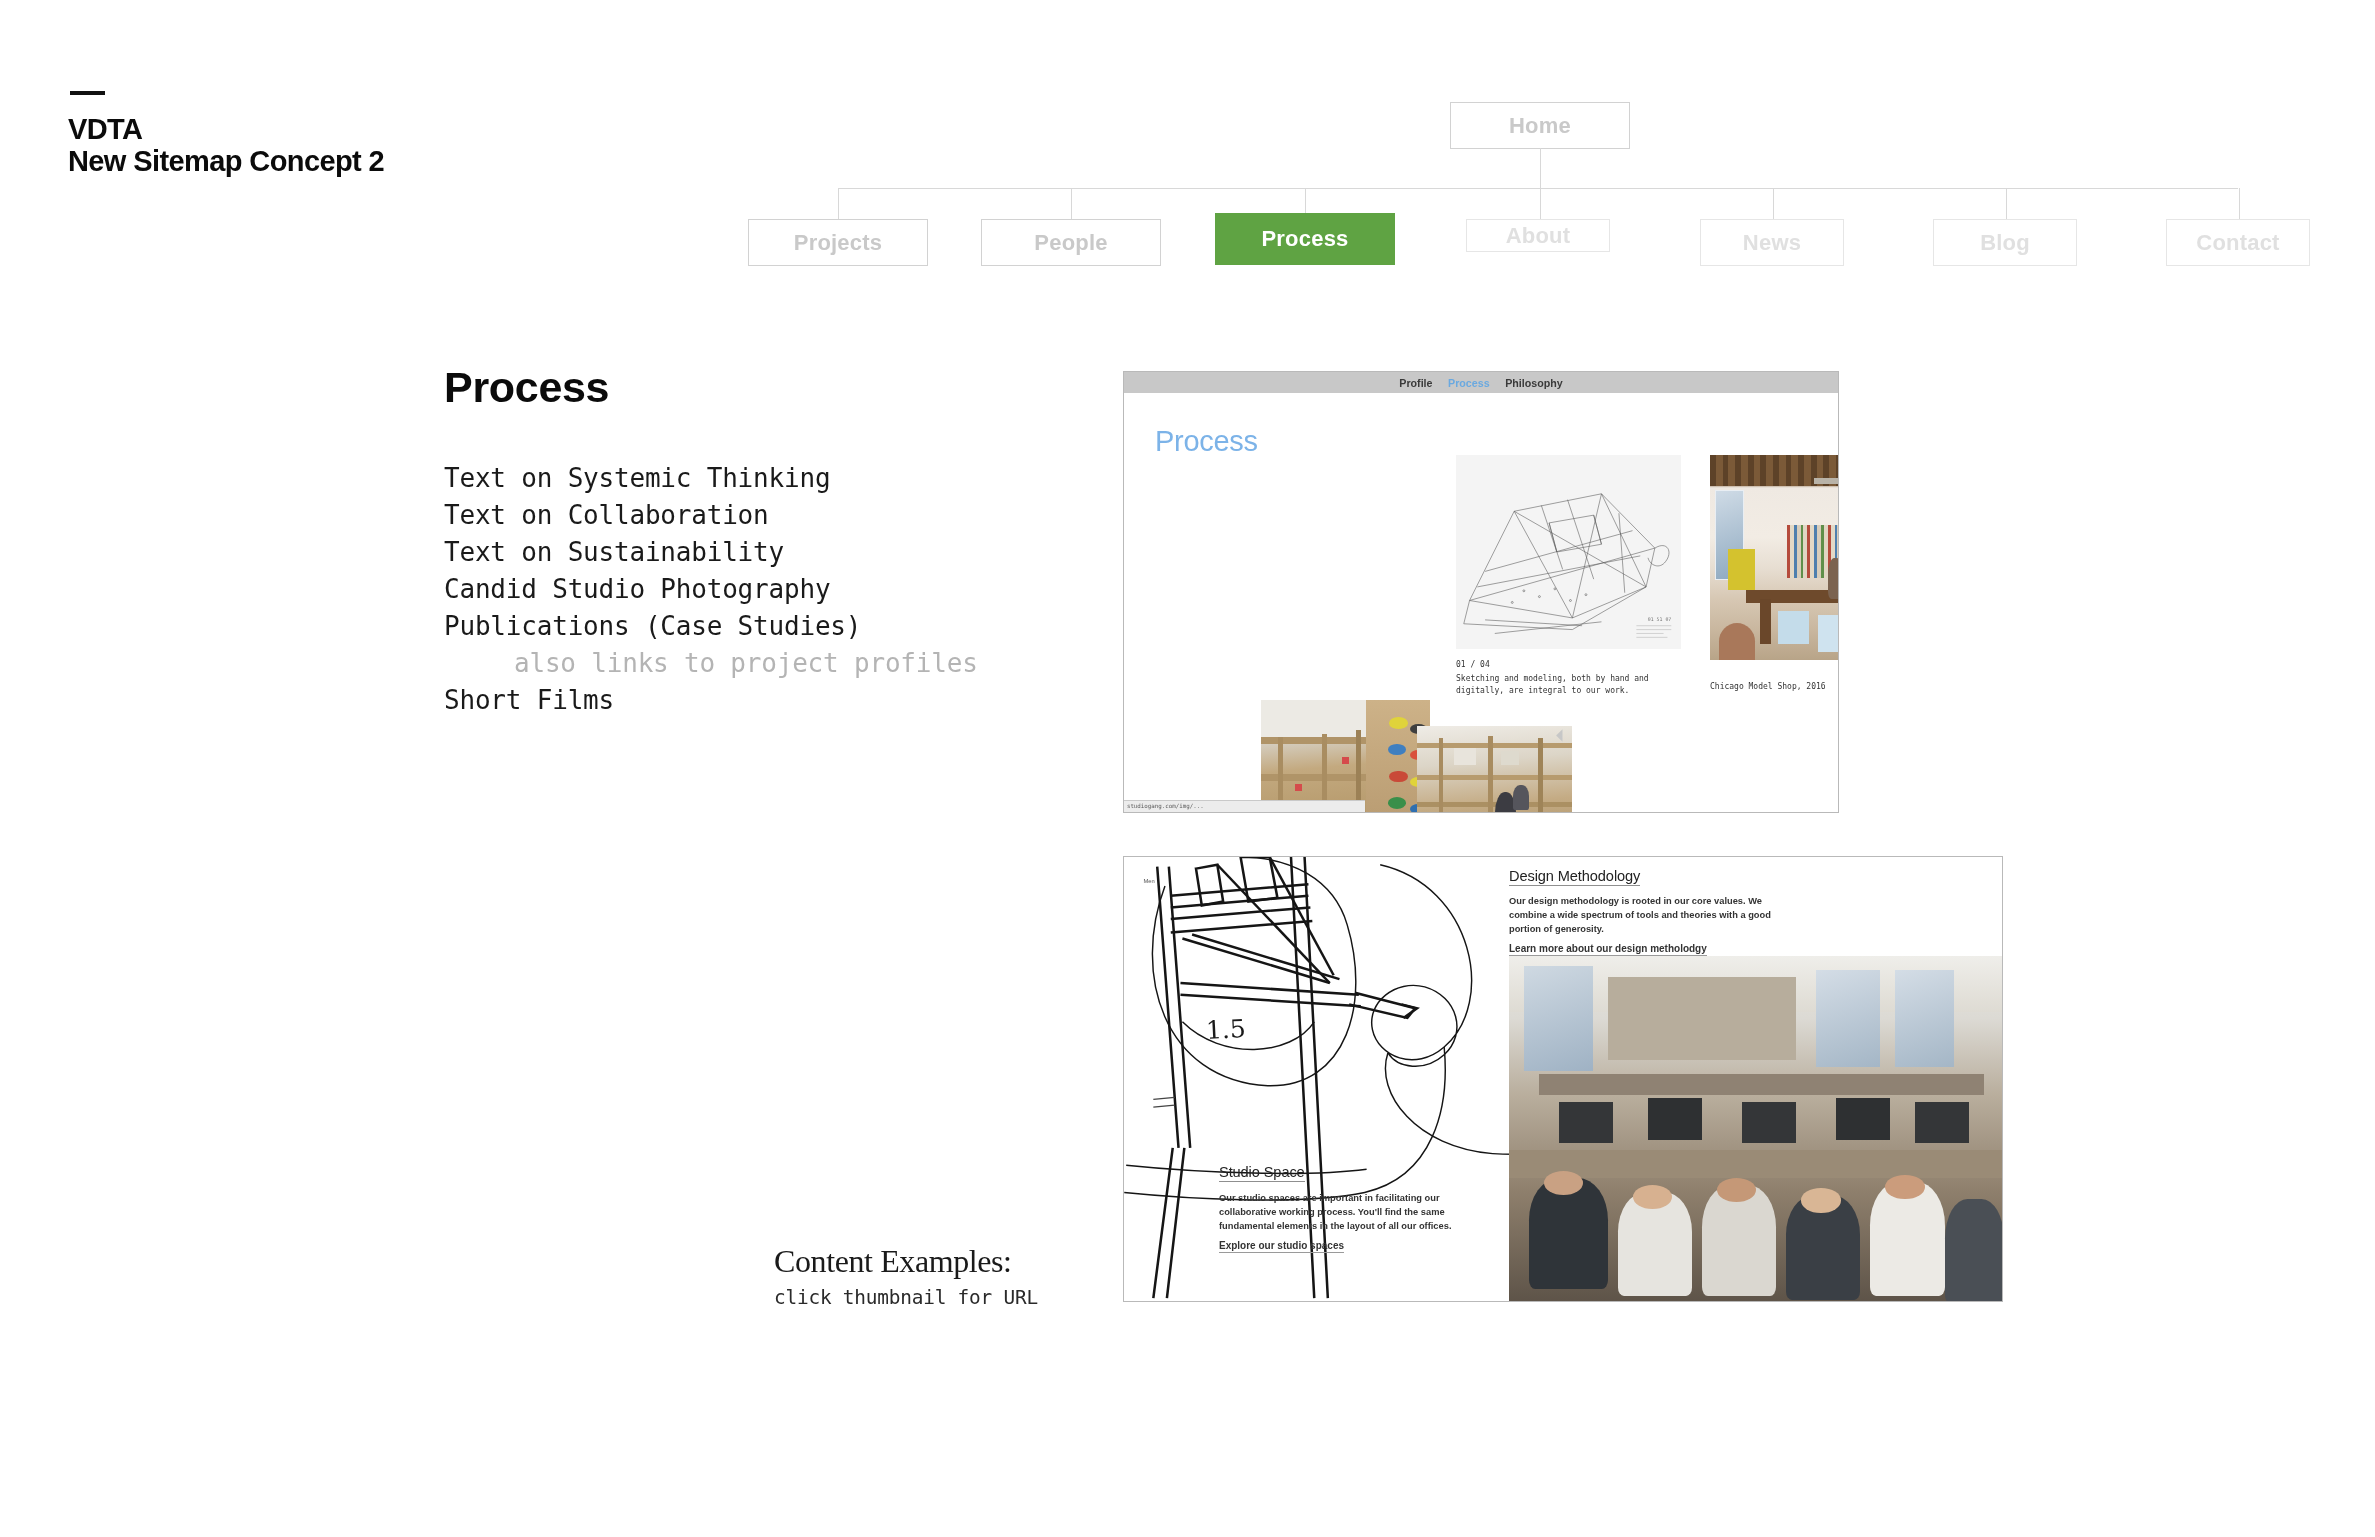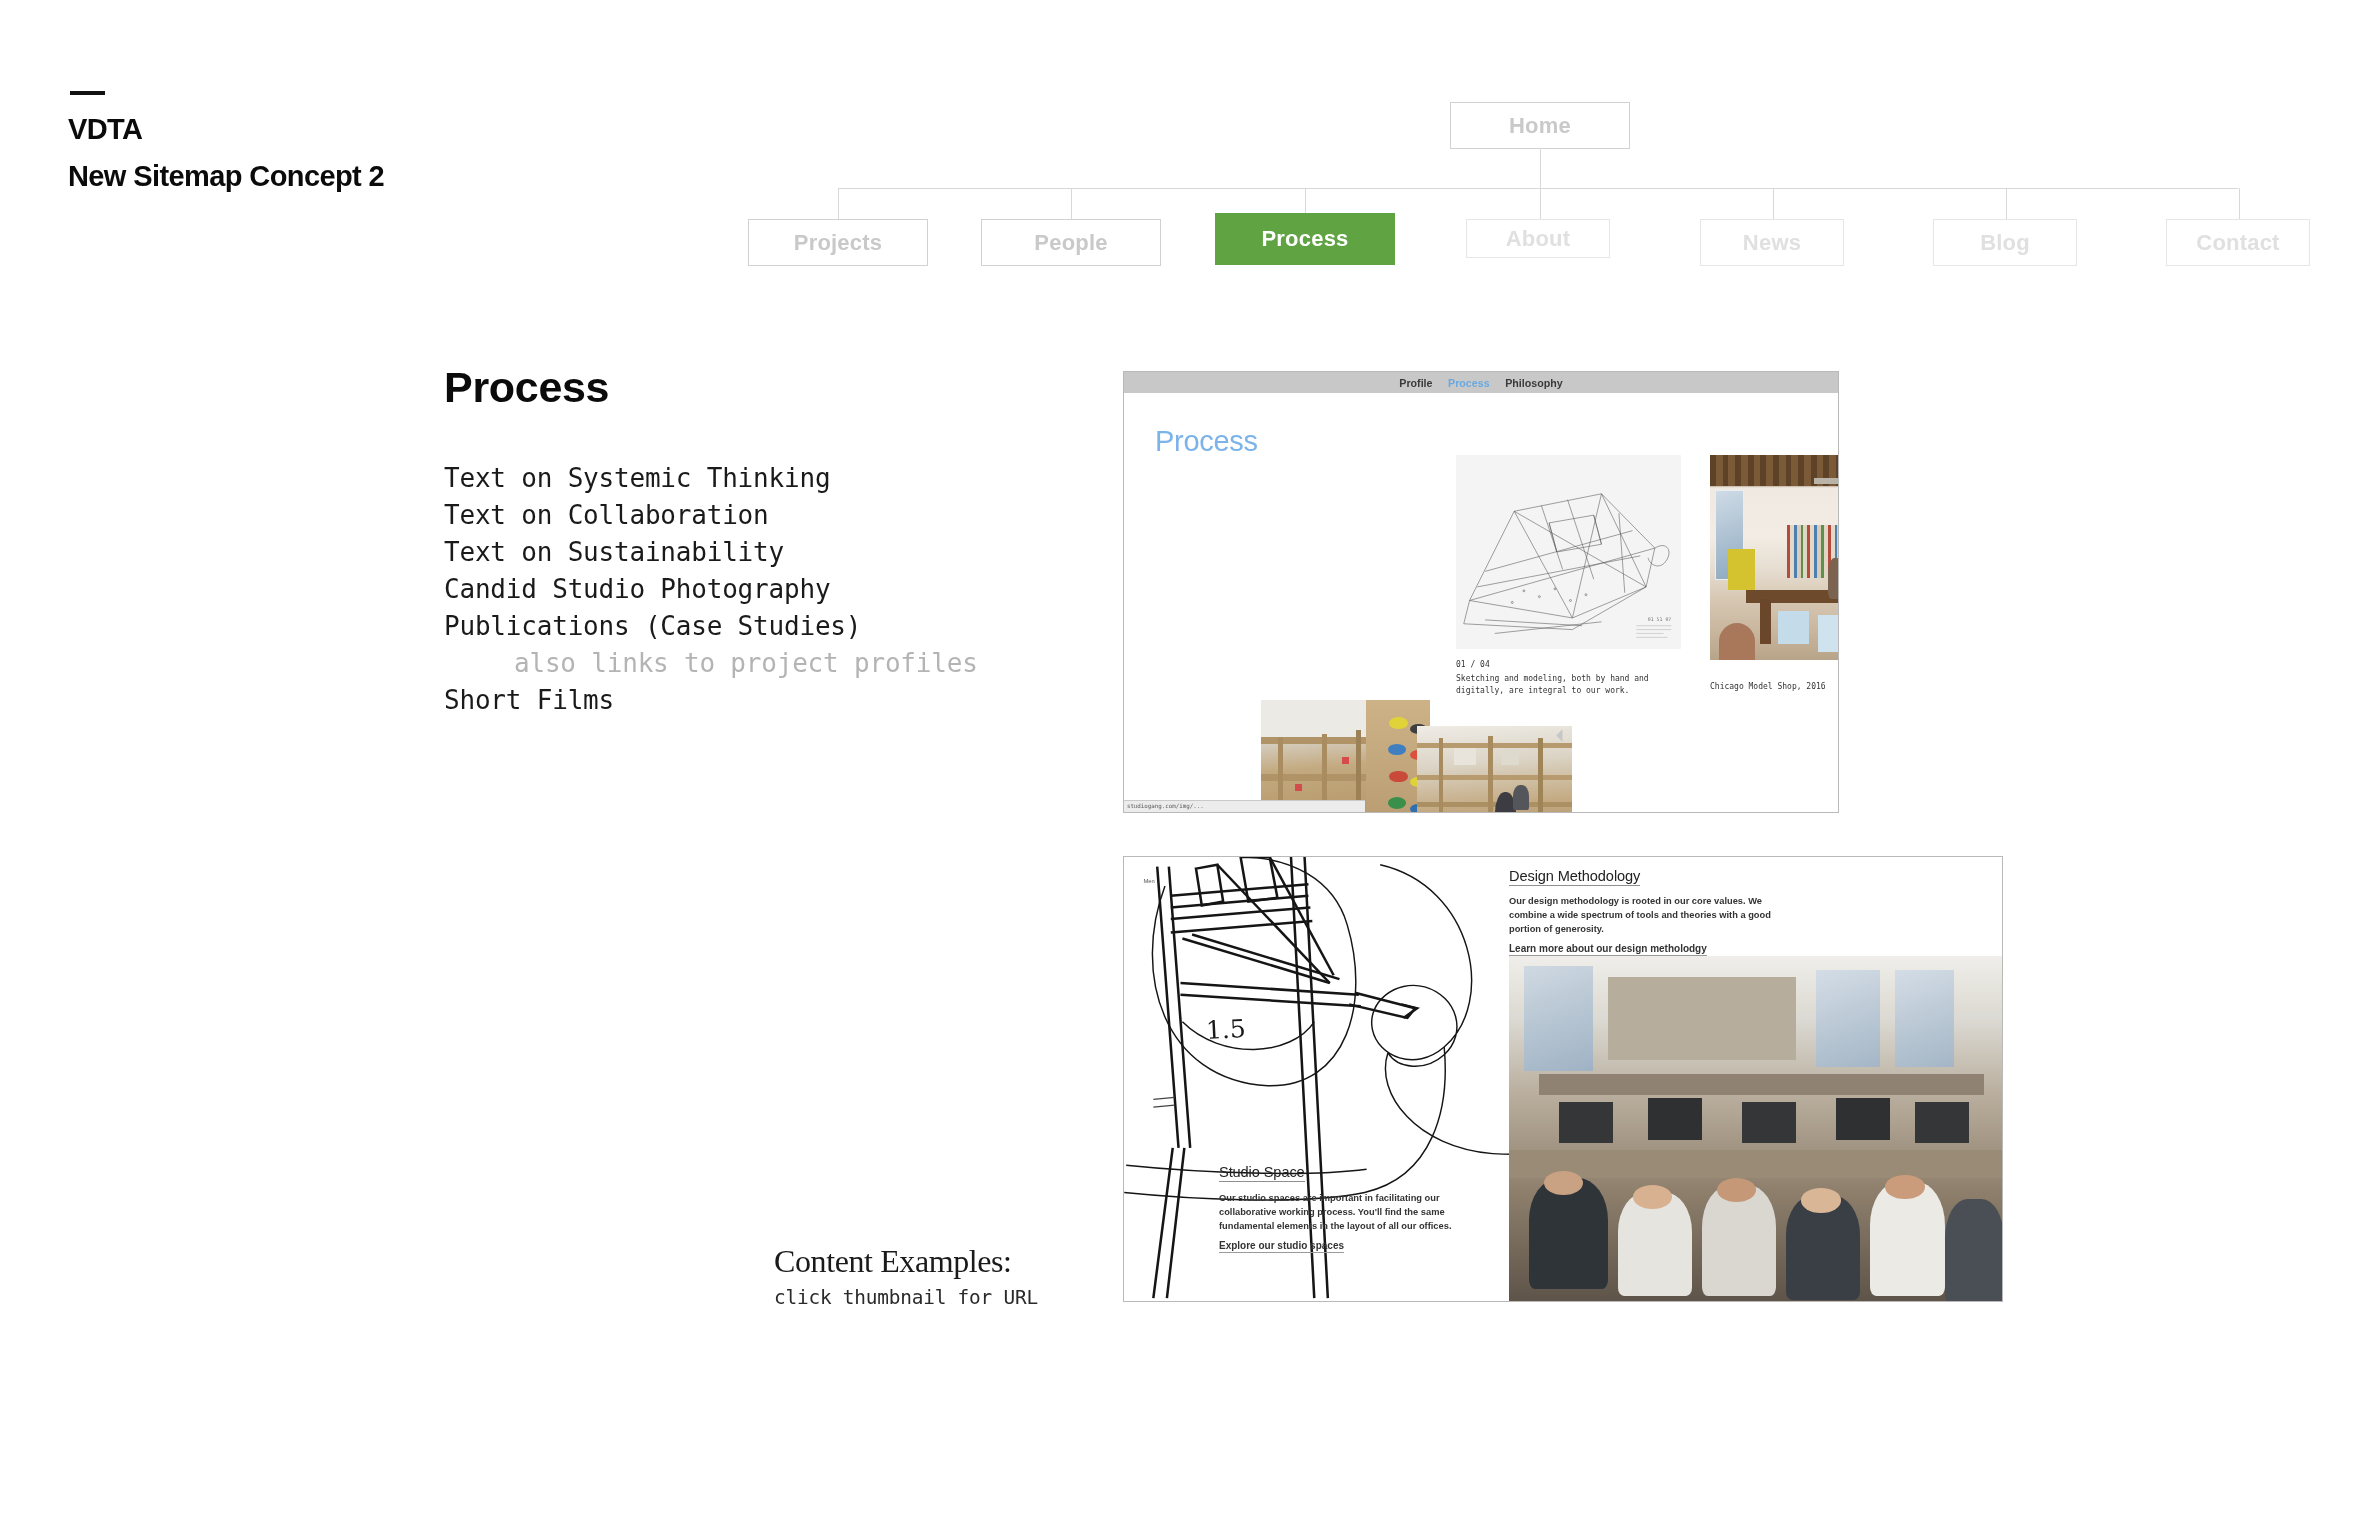--- a/index.html
+++ b/index.html
@@ -20,21 +20,21 @@
   .rule {
     position: absolute; left: 70px; top: 91px;
     width: 35px; height: 3.9px; background: #111;
   }
   .title-block {
     position: absolute; left: 68px; top: 115px;
     font-weight: 700; color: #0b0b0b;
     font-size: 29px; line-height: 1.0;
     letter-spacing: -0.6px;
   }
-  .title-block .line2 { margin-top: 18px; }
+  .title-block .line2 { margin-top: 3px; }
 
   
   .sitemap { position: absolute; left: 0; top: 0; width: 2375px; height: 291px; }
   .node {
     position: absolute;
     border: 1px solid #d2d2d2;
     background: #fff;
     display: flex; align-items: center; justify-content: center;
     font-size: 22px; font-weight: 700;
     color: #c9c9c9;
@@ -214,21 +214,21 @@
 
     <div class="node" style="left:748px; top:219px; width:180px; height:47px;">
       <span>Projects</span>
     </div>
     <div class="node" style="left:981px; top:219px; width:180px; height:47px;">
       <span>People</span>
     </div>
     <div class="node active" style="left:1215px; top:213px; width:180px; height:52px;">
       <span>Process</span>
     </div>
-    <div class="node faint" style="left:1466px; top:219px; width:144px; height:39px;">
+    <div class="node faint" style="left:1466px; top:219px; width:144px; height:33px;">
       <span>About</span>
     </div>
     <div class="node faint" style="left:1700px; top:219px; width:144px; height:47px;">
       <span>News</span>
     </div>
     <div class="node faint" style="left:1933px; top:219px; width:144px; height:47px;">
       <span>Blog</span>
     </div>
     <div class="node faint" style="left:2166px; top:219px; width:144px; height:47px;">
       <span>Contact</span>

